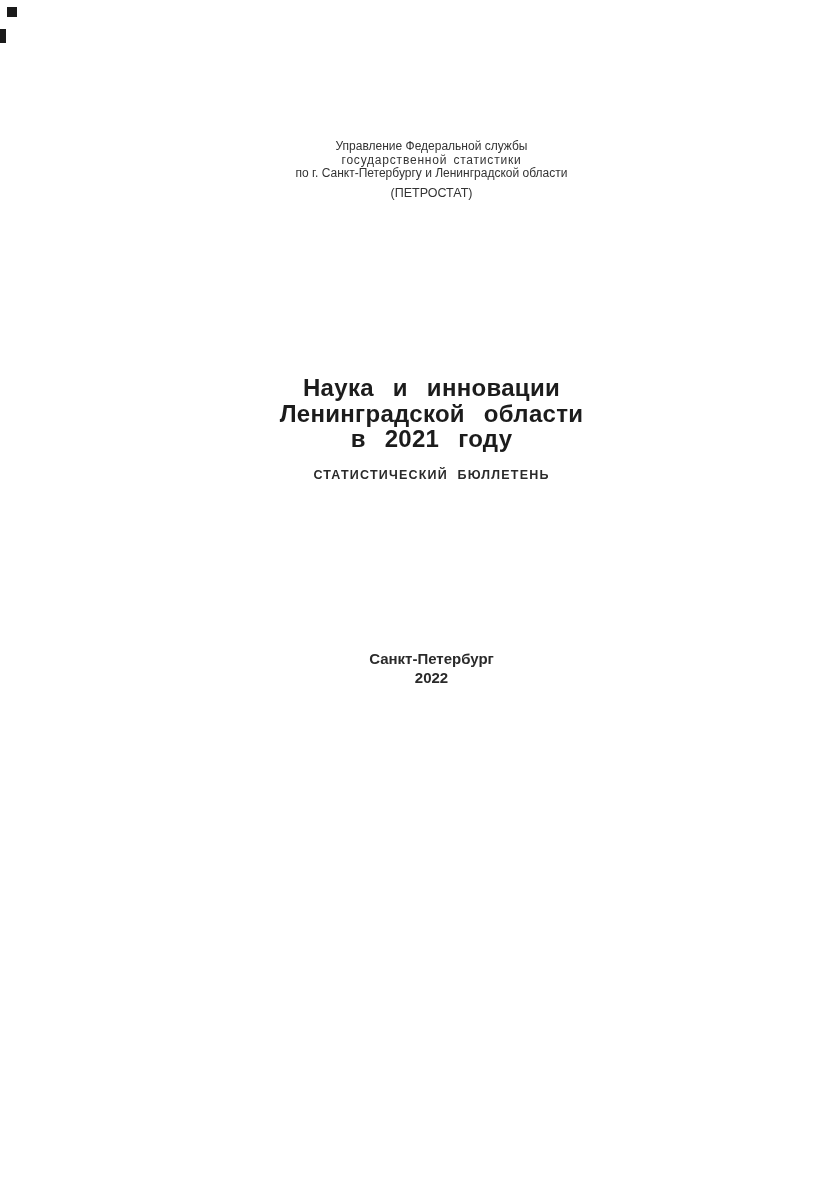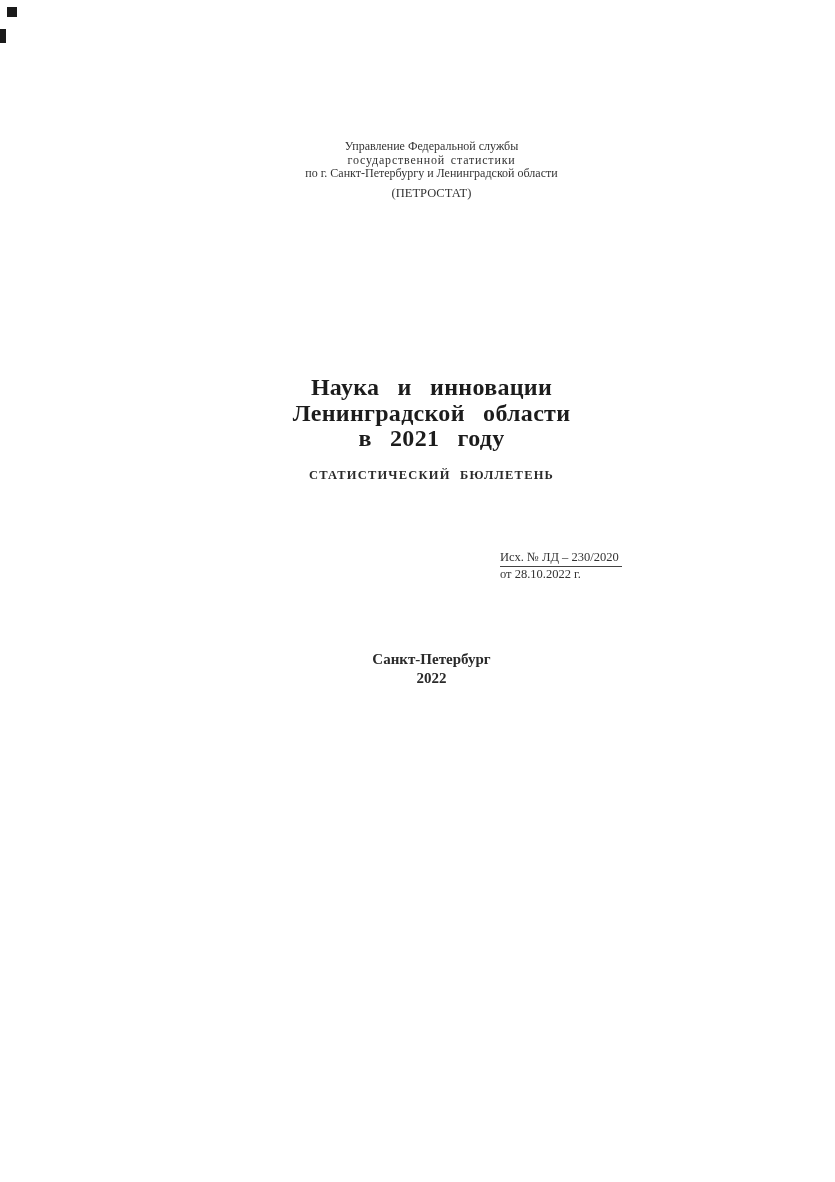--- a/index.html
+++ b/index.html
@@ -6,21 +6,21 @@
     margin: 0;
     padding: 0;
     background: #ffffff;
   }
   .page {
     position: relative;
     width: 835px;
     height: 1182px;
     background: #ffffff;
     overflow: hidden;
-    font-family: Liberation Serif, serif;
+    font-family: Liberation Sans, sans-serif;
     color: #333333;
   }
   
   .scan-mark-1 {
     position: absolute;
     left: 7px;
     top: 7px;
     width: 10px;
     height: 10px;
     background: #1a1a1a;
@@ -110,23 +110,19 @@
   </div>
 
   <div class="centered title-block">
     <div>Наука и инновации</div>
     <div>Ленинградской области</div>
     <div>в 2021 году</div>
   </div>
 
   <div class="centered subtitle">СТАТИСТИЧЕСКИЙ БЮЛЛЕТЕНЬ</div>
 
-  <div class="reference-block">
-    <span class="reference-number">Исх. № ЛД – 230/2020</span>
-    <div>от 28.10.2022 г.</div>
-  </div>
 
   <div class="centered imprint-block">
     <div>Санкт-Петербург</div>
     <div>2022</div>
   </div>
 
 </div>
 
 </body></html>

